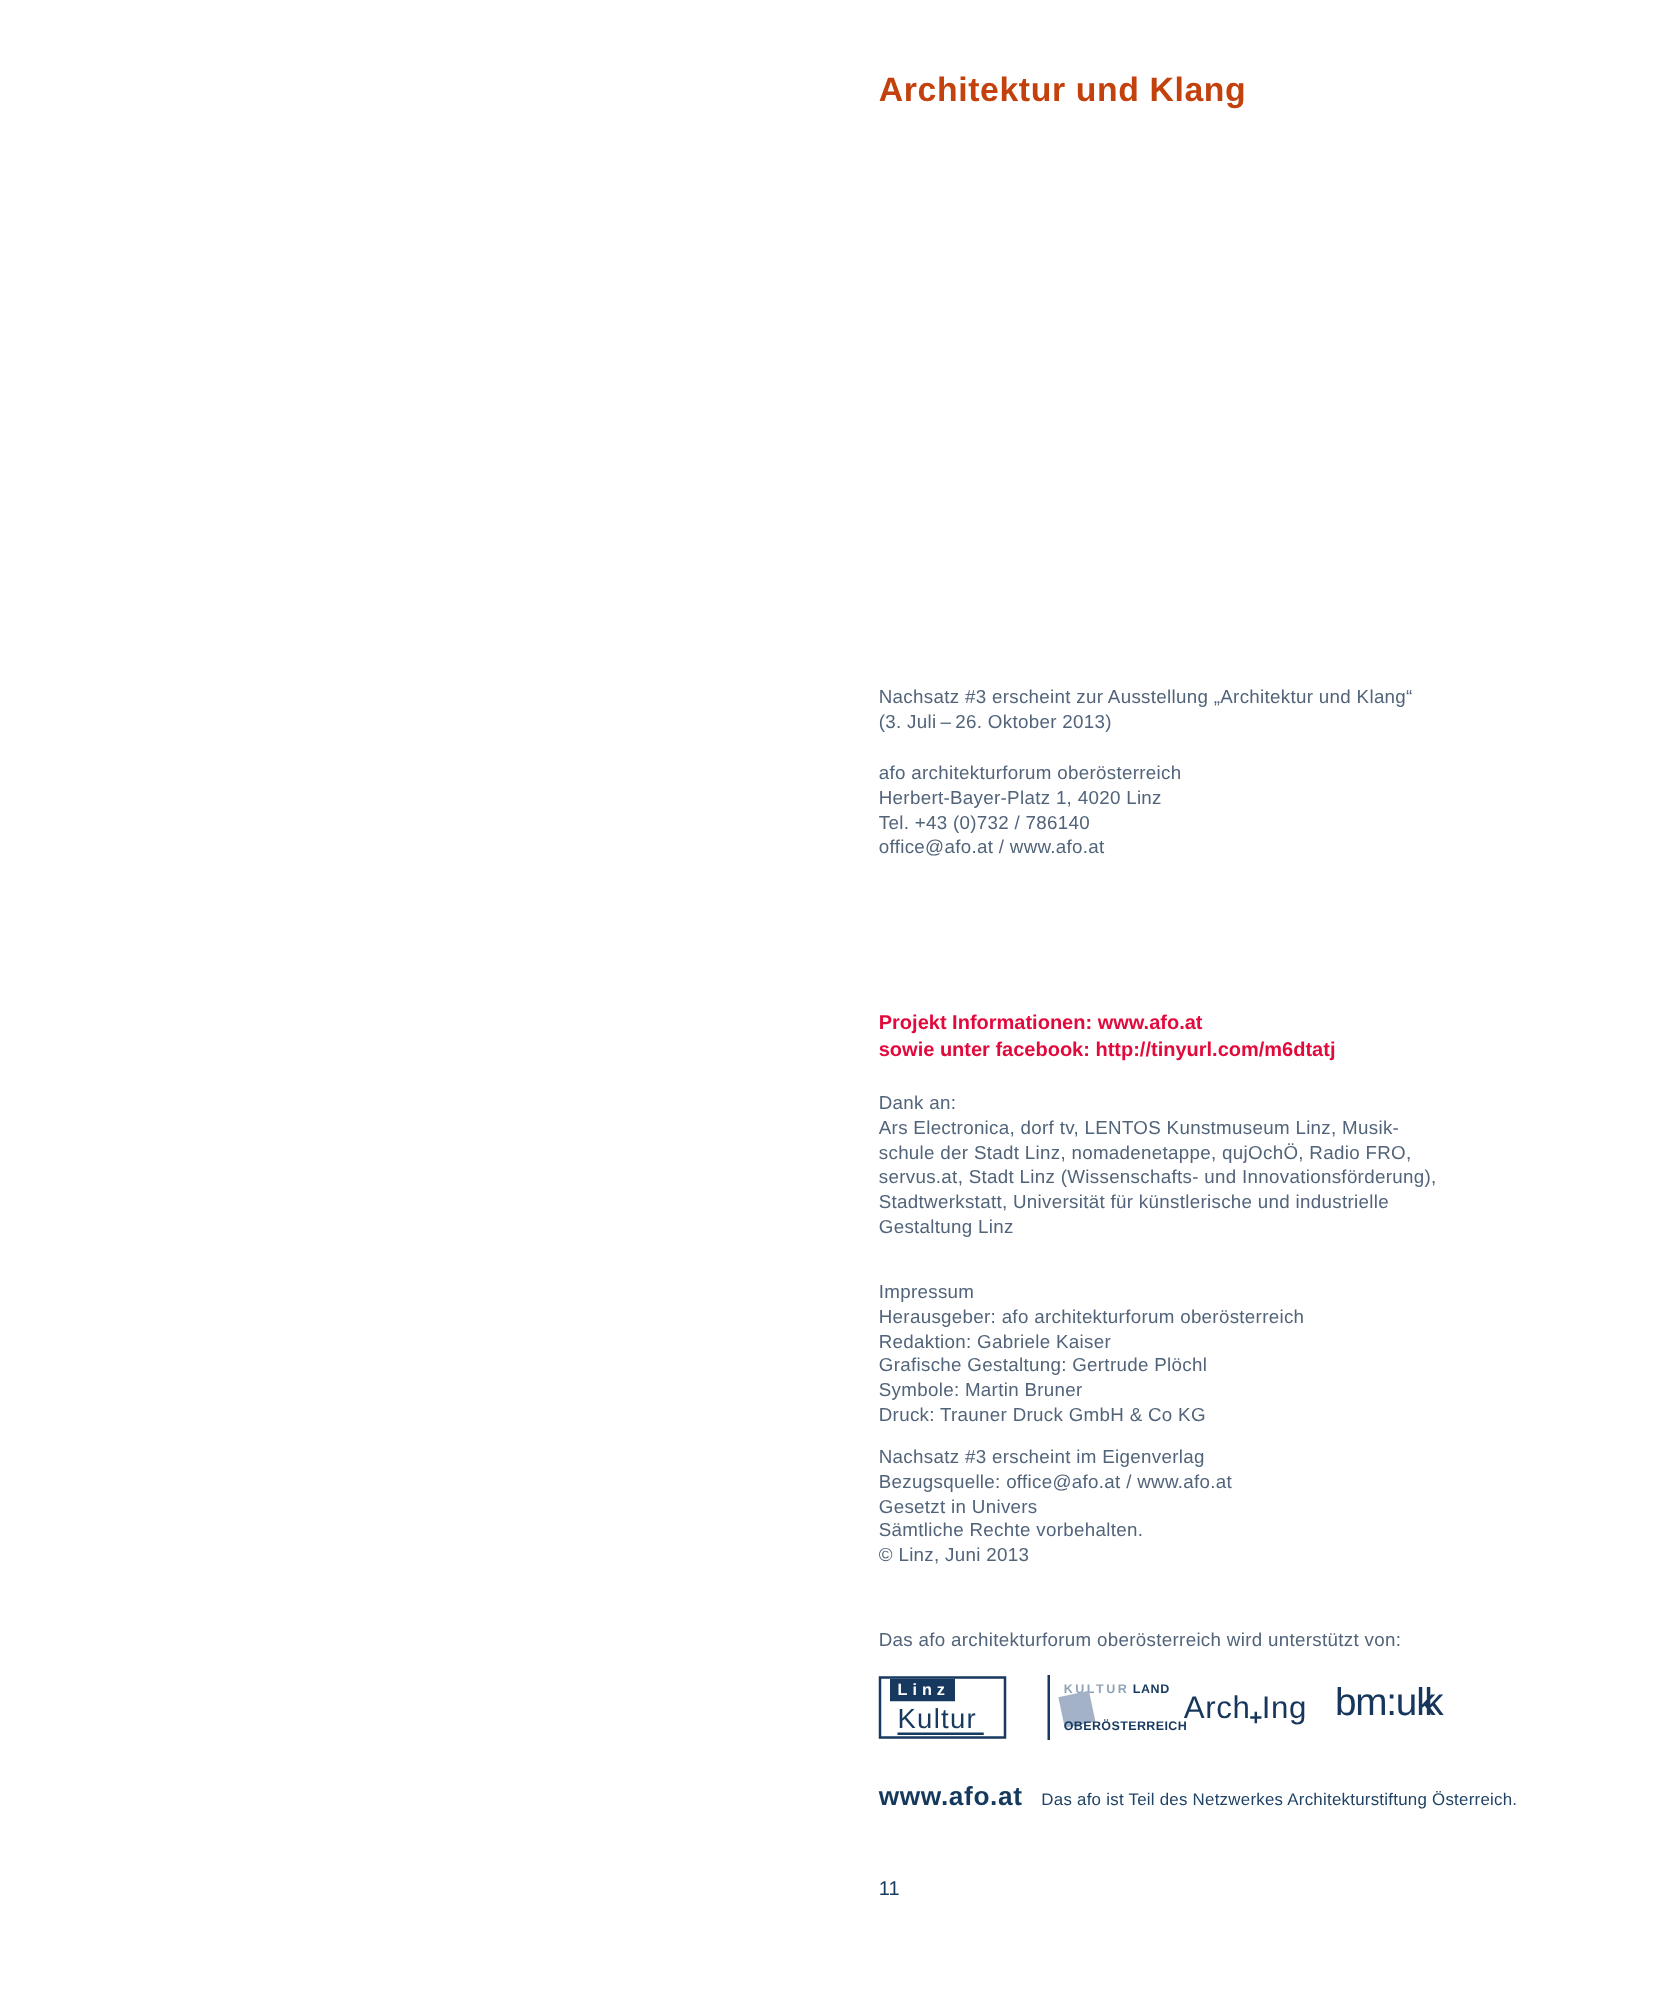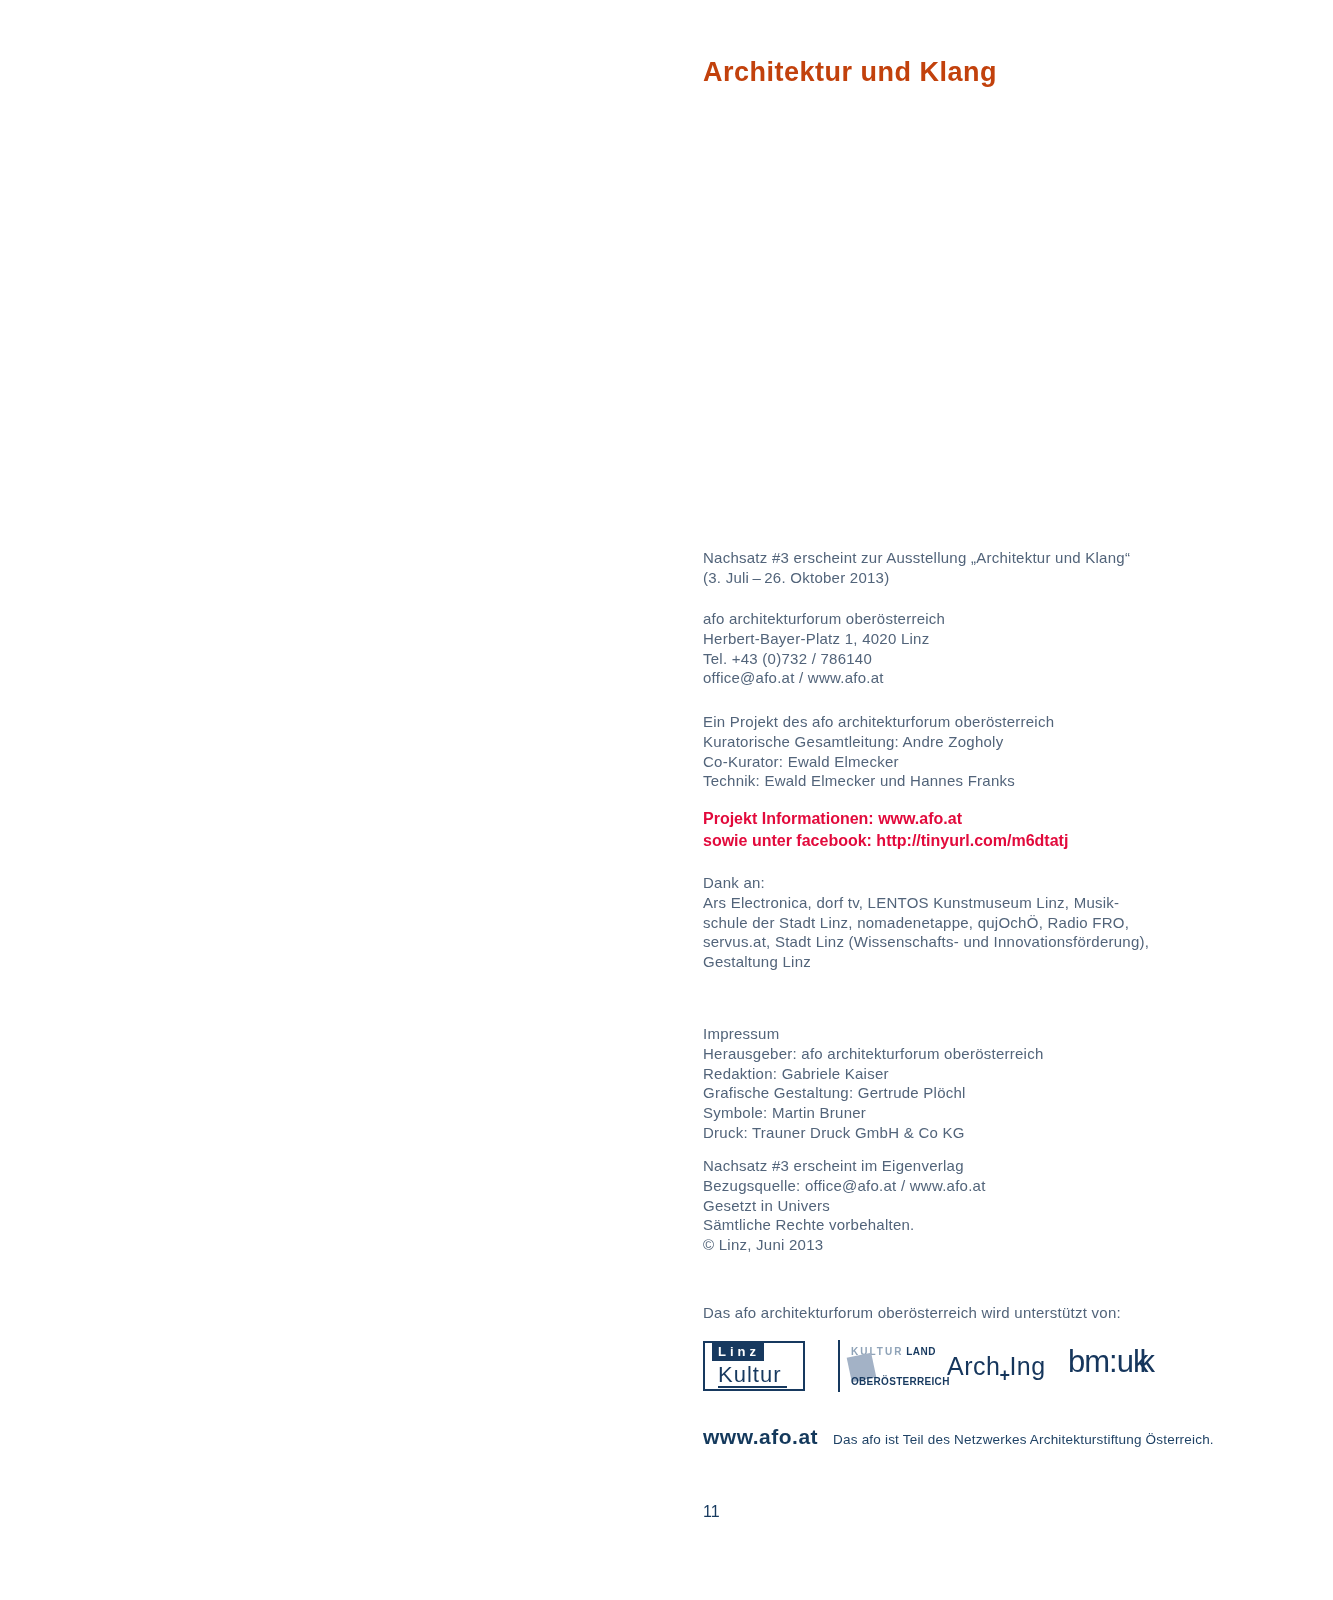--- a/index.html
+++ b/index.html
@@ -114,37 +114,32 @@
     <div>(3. Juli – 26. Oktober 2013)</div>
   </div>
 
   <div class="abs tblock b-address">
     <div>afo architekturforum oberösterreich</div>
     <div>Herbert-Bayer-Platz 1, 4020 Linz</div>
     <div>Tel. +43 (0)732 / 786140</div>
     <div>office@afo.at / www.afo.at</div>
   </div>
 
-  <div class="abs tblock b-project">
-    <div>Ein Projekt des afo architekturforum oberösterreich</div>
-    <div>Kuratorische Gesamtleitung: Andre Zogholy</div>
-    <div>Co-Kurator: Ewald Elmecker</div>
-    <div>Technik: Ewald Elmecker und Hannes Franks</div>
-  </div>
 
   <div class="abs tblock b-red">
     <div>Projekt Informationen: www.afo.at</div>
     <div>sowie unter facebook: http://tinyurl.com/m6dtatj</div>
   </div>
 
   <div class="abs tblock b-thanks">
     <div>Dank an:</div>
     <div>Ars Electronica, dorf tv, LENTOS Kunstmuseum Linz, Musik-</div>
     <div>schule der Stadt Linz, nomadenetappe, qujOchÖ, Radio FRO,</div>
     <div>servus.at, Stadt Linz (Wissenschafts- und Innovationsförderung),</div>
+    <div>Stadtwerkstatt, Universität für künstlerische und industrielle</div>
     <div>Gestaltung Linz</div>
   </div>
 
   <div class="abs tblock b-impressum">
     <div>Impressum</div>
     <div>Herausgeber: afo architekturforum oberösterreich</div>
     <div>Redaktion: Gabriele Kaiser</div>
     <div>Grafische Gestaltung: Gertrude Plöchl</div>
     <div>Symbole: Martin Bruner</div>
     <div>Druck: Trauner Druck GmbH &amp; Co KG</div>

